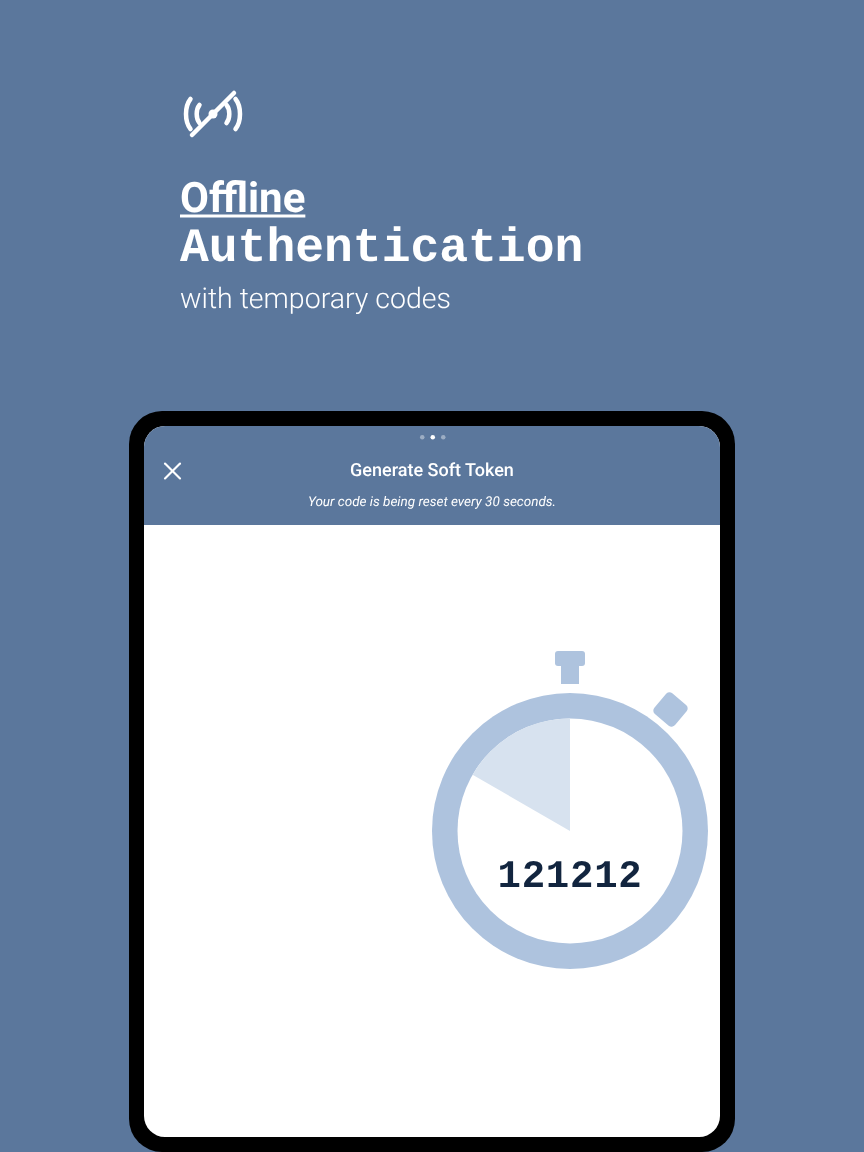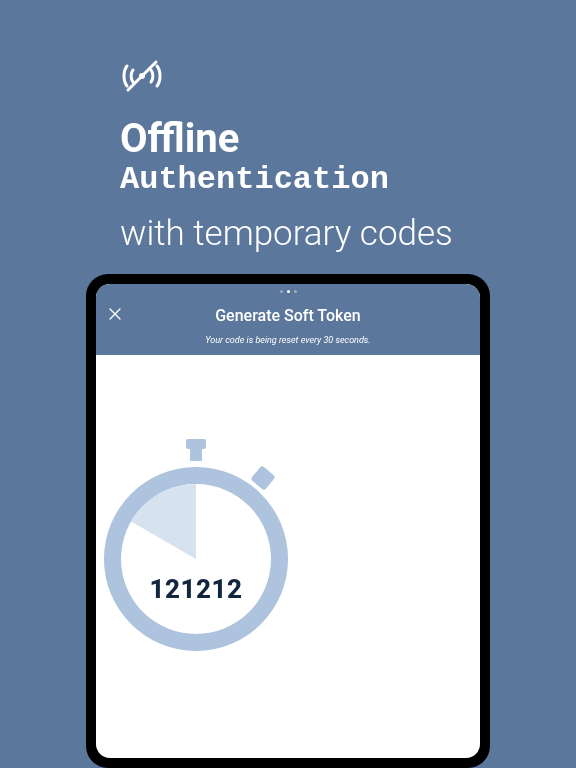--- a/index.html
+++ b/index.html
@@ -12,35 +12,36 @@
   .hero {
     position: absolute;
     left: 120px;
     top: 56px;
     color: #fff;
   }
   .hero .icon {
     margin-bottom: 16px;
   }
   .hero .title-line1 {
-    font-size: 40px;
+    font-size: 28px;
     font-weight: 700;
     line-height: 1.15;
+    text-decoration: underline;
   }
   .hero .title-line2 {
     font-size: 32px;
     font-weight: 700;
     line-height: 1.15;
     font-family: Liberation Mono, monospace;
   }
   .hero .subtitle {
-    font-size: 35px;
+    font-size: 19px;
     font-weight: 300;
     line-height: 1.25;
-    margin-top: 13px;
+    margin-top: 2px;
   }
   .tablet {
     position: absolute;
     left: 86px;
     top: 274px;
     width: 404px;
     height: 494px;
     background: #000;
     border-radius: 22px;
     padding: 10px;
@@ -75,37 +76,38 @@
   }
   .close-x {
     position: absolute;
     left: 12px;
     top: 8px;
     width: 14px;
     height: 14px;
     cursor: pointer;
   }
   .app-title {
-    font-size: 16px;
+    font-size: 12px;
     font-weight: 500;
   }
   .app-subtitle {
     font-size: 9px;
     font-weight: 400;
     margin-top: 10px;
     margin-bottom: 4px;
     font-style: italic;
   }
   .app-body {
     background: #fff;
     position: relative;
     height: 388px;
     display: flex;
-    justify-content: flex-start;
+    justify-content: flex-end;
     align-items: center;
+    font-family: Liberation Mono, monospace;
   }
   .stopwatch {
     position: relative;
     width: 200px;
     height: 220px;
   }
   .code {
     position: absolute;
     left: 50%;
     top: 135px;

